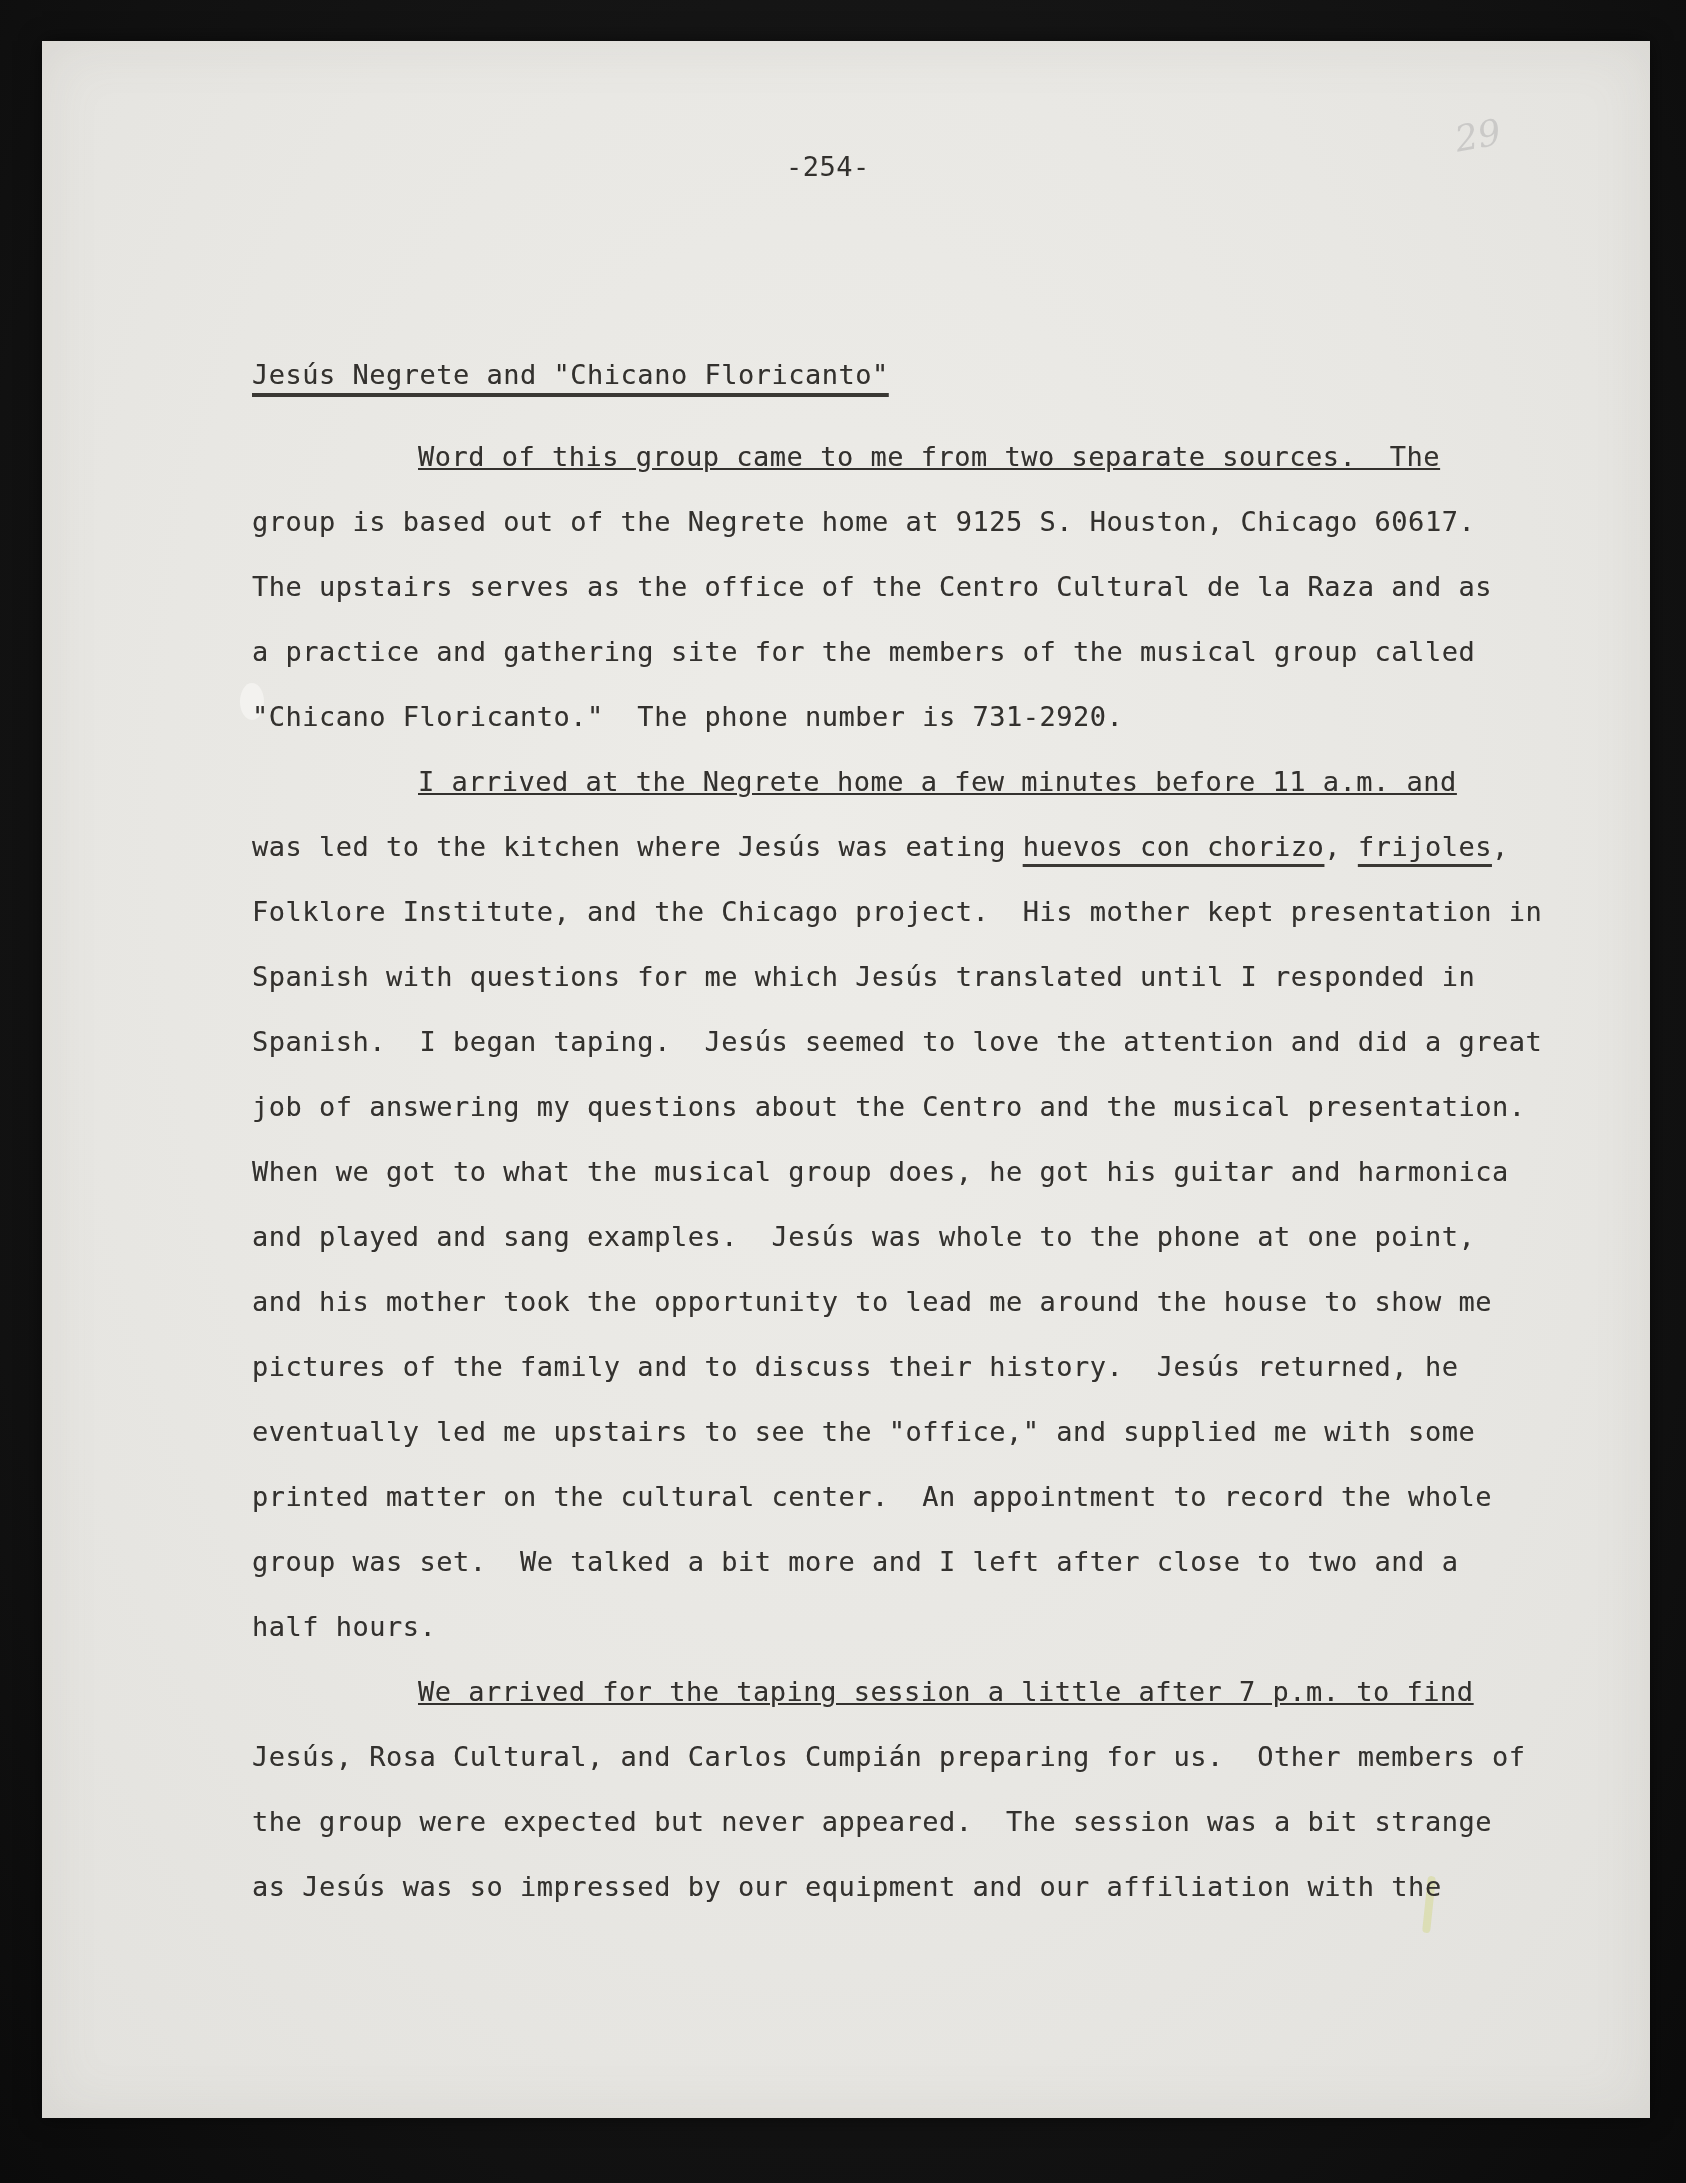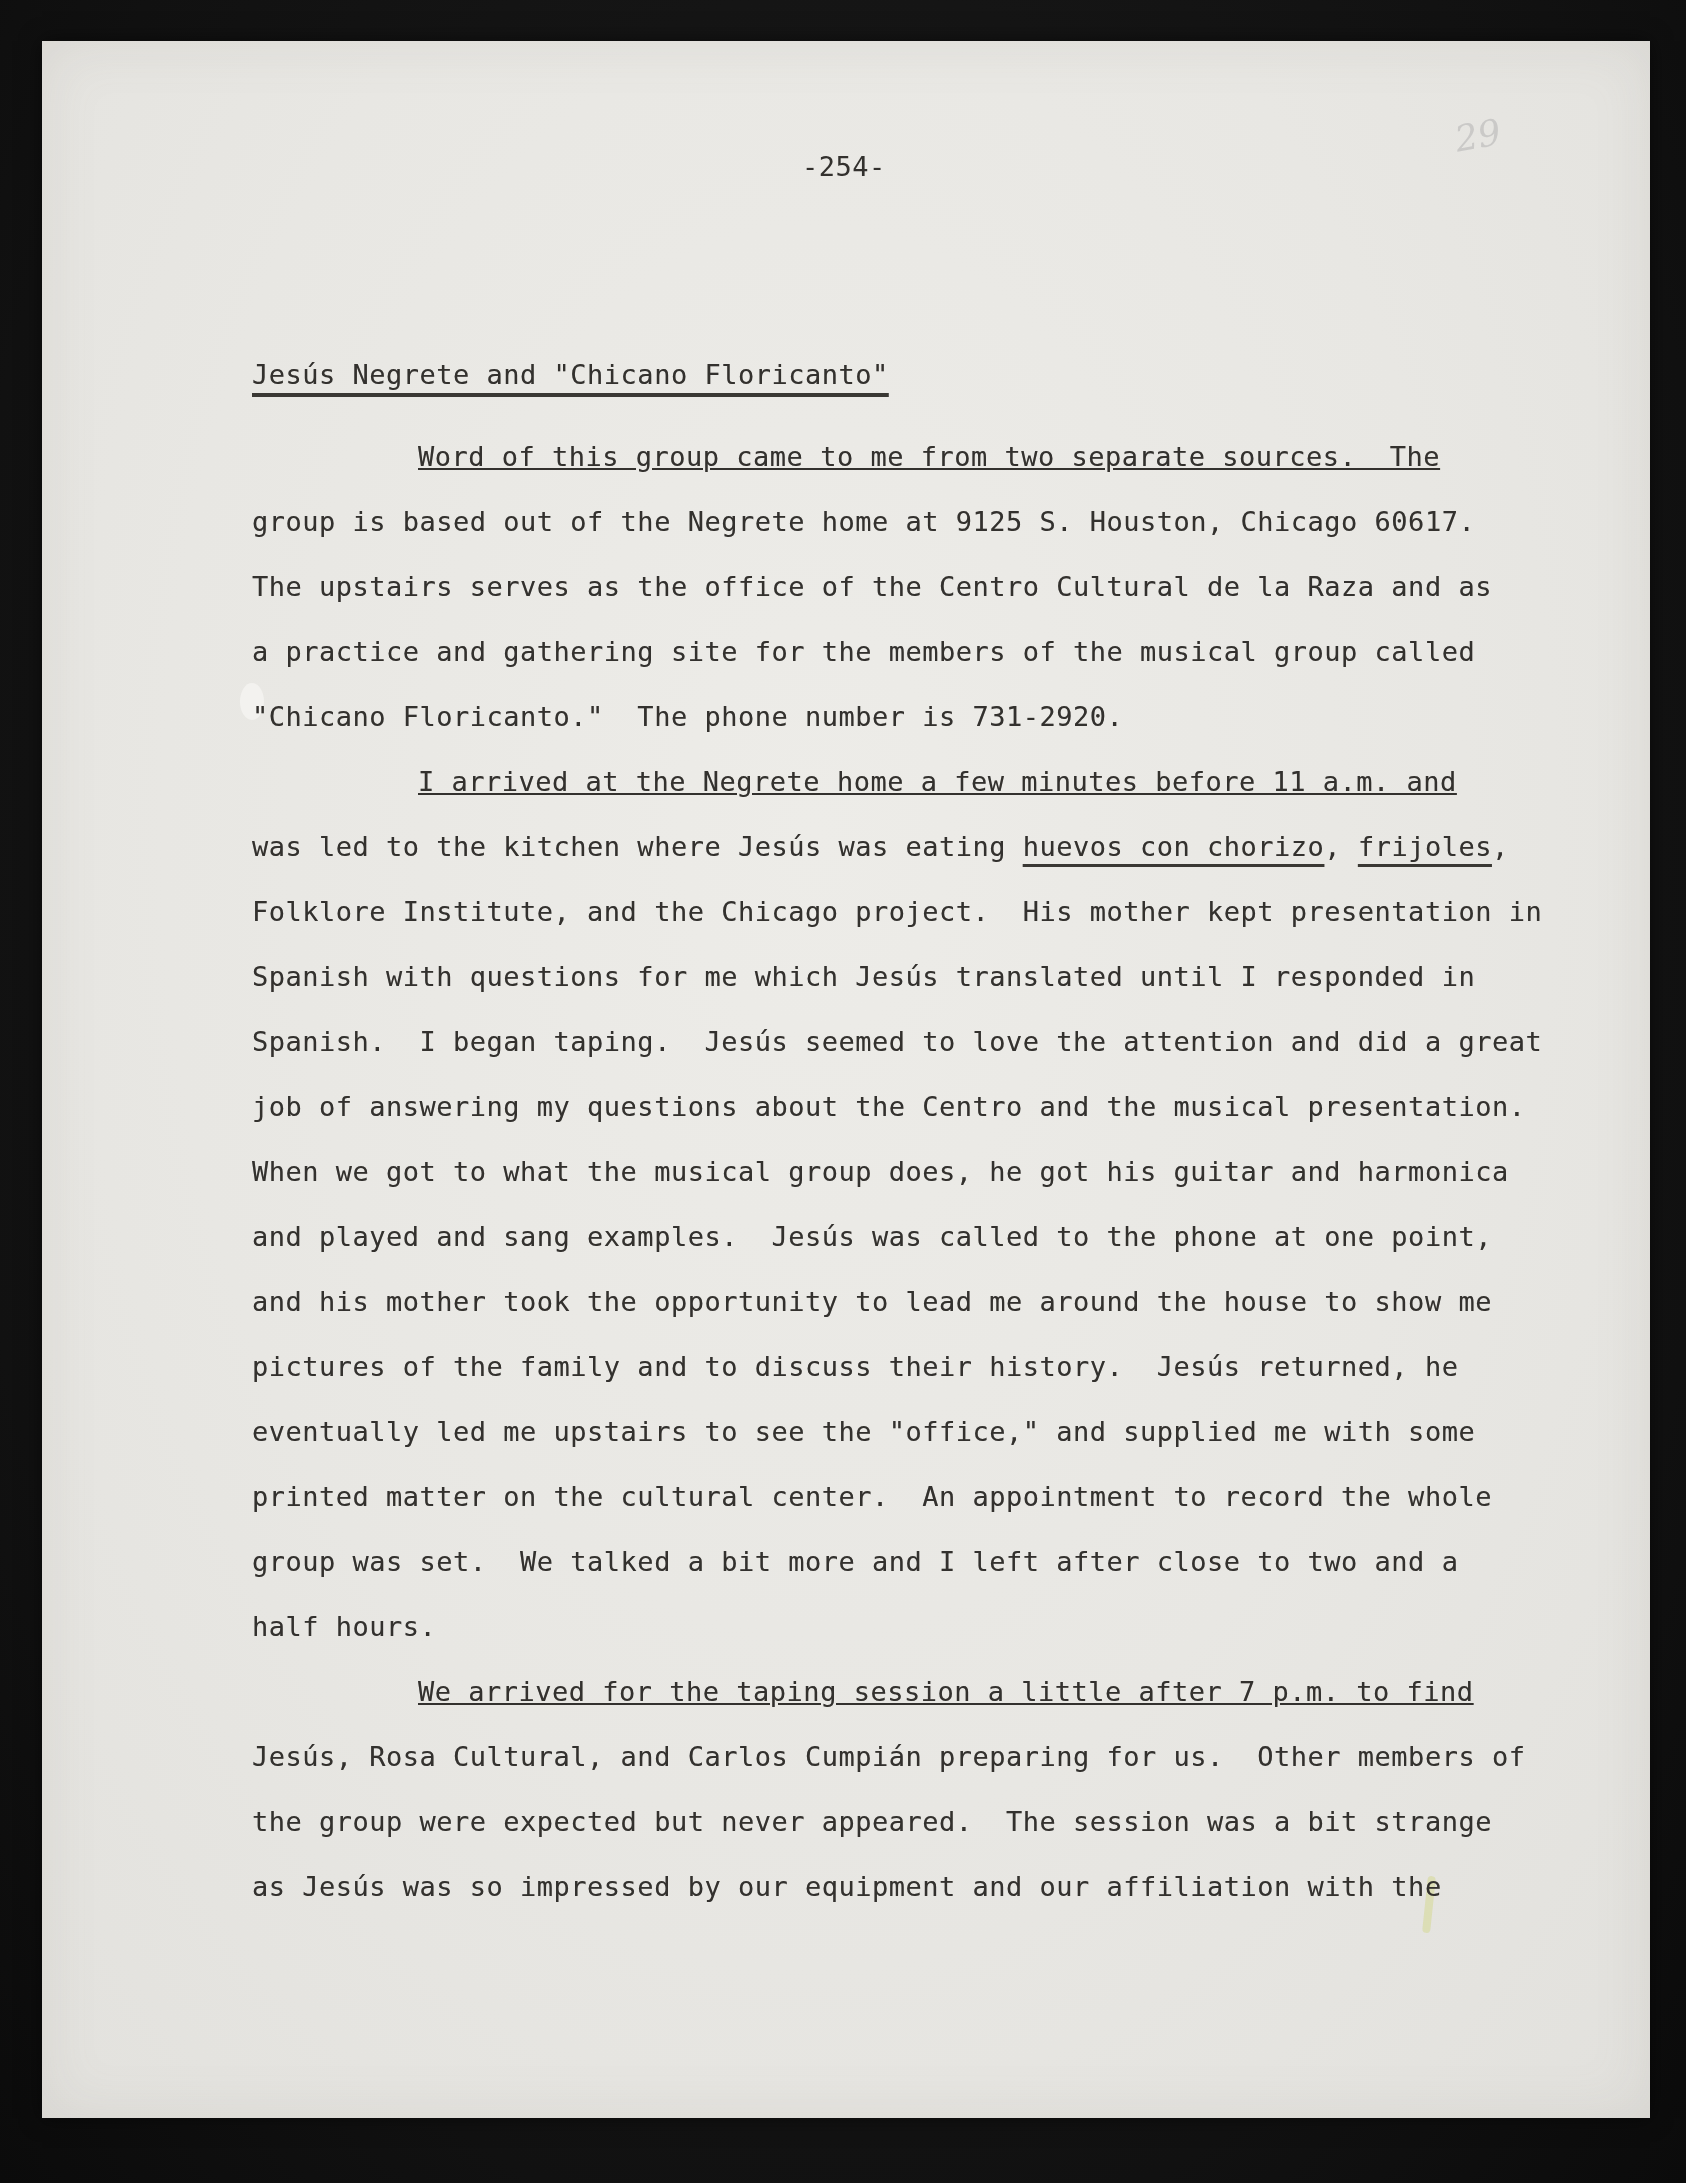--- a/index.html
+++ b/index.html
@@ -11,21 +11,21 @@
     position:absolute;inset:0;background:
       radial-gradient(ellipse at 50% 40%, #1c1c1c 0%, #111 75%, #0b0b0b 100%);
   }
   .paper{
     position:absolute;left:42px;top:41px;width:1608px;height:2077px;
     background:#e9e8e4;
     background-image:radial-gradient(ellipse at 48% 38%, #edece8 0%, #e8e7e3 55%, #e2e1dd 100%);
     box-shadow:0 0 20px rgba(0,0,0,.55), inset 0 0 59px rgba(120,115,105,.12);
   }
   .page-number{
-    position:absolute;left:760px;top:110px;
+    position:absolute;left:744px;top:110px;
     font-size:27px;letter-spacing:0.5px;color:#33312e;white-space:pre;
   }
   .pencil-note{
     position:absolute;left:1413px;top:74px;
     font-family:"DejaVu Serif", serif;font-style:italic;
     font-size:36px;color:rgba(55,55,70,.16);transform:rotate(-10deg);
   }
   .text-block{
     position:absolute;left:0;top:0;right:0;
     padding:301px 138px 0 210px;
@@ -72,21 +72,21 @@
         <div class="line"><span>The upstairs serves as the office of the Centro Cultural de la Raza and as</span></div>
         <div class="line"><span>a practice and gathering site for the members of the musical group called</span></div>
         <div class="line"><span>"Chicano Floricanto."  The phone number is 731-2920.</span></div>
         <div class="line indent"><span>I arrived at the Negrete home a few minutes before 11 a.m. and</span></div>
         <div class="line"><span>was led to the kitchen where Jesús was eating </span><span class="u">huevos con chorizo</span><span>, </span><span class="u">frijoles</span><span>,</span></div>
         <div class="line"><span>Folklore Institute, and the Chicago project.  His mother kept presentation in</span></div>
         <div class="line"><span>Spanish with questions for me which Jesús translated until I responded in</span></div>
         <div class="line"><span>Spanish.  I began taping.  Jesús seemed to love the attention and did a great</span></div>
         <div class="line"><span>job of answering my questions about the Centro and the musical presentation.</span></div>
         <div class="line"><span>When we got to what the musical group does, he got his guitar and harmonica</span></div>
-        <div class="line"><span>and played and sang examples.  Jesús was called to the phone at one point,</span></div>
+        <div class="line"><span>and played and sang examples.  Jesús was whole to the phone at one point,</span></div>
         <div class="line"><span>and his mother took the opportunity to lead me around the house to show me</span></div>
         <div class="line"><span>pictures of the family and to discuss their history.  Jesús returned, he</span></div>
         <div class="line"><span>eventually led me upstairs to see the "office," and supplied me with some</span></div>
         <div class="line"><span>printed matter on the cultural center.  An appointment to record the whole</span></div>
         <div class="line"><span>group was set.  We talked a bit more and I left after close to two and a</span></div>
         <div class="line"><span>half hours.</span></div>
         <div class="line indent"><span>We arrived for the taping session a little after 7 p.m. to find</span></div>
         <div class="line"><span>Jesús, Rosa Cultural, and Carlos Cumpián preparing for us.  Other members of</span></div>
         <div class="line"><span>the group were expected but never appeared.  The session was a bit strange</span></div>
         <div class="line"><span>as Jesús was so impressed by our equipment and our affiliation with the</span></div>

